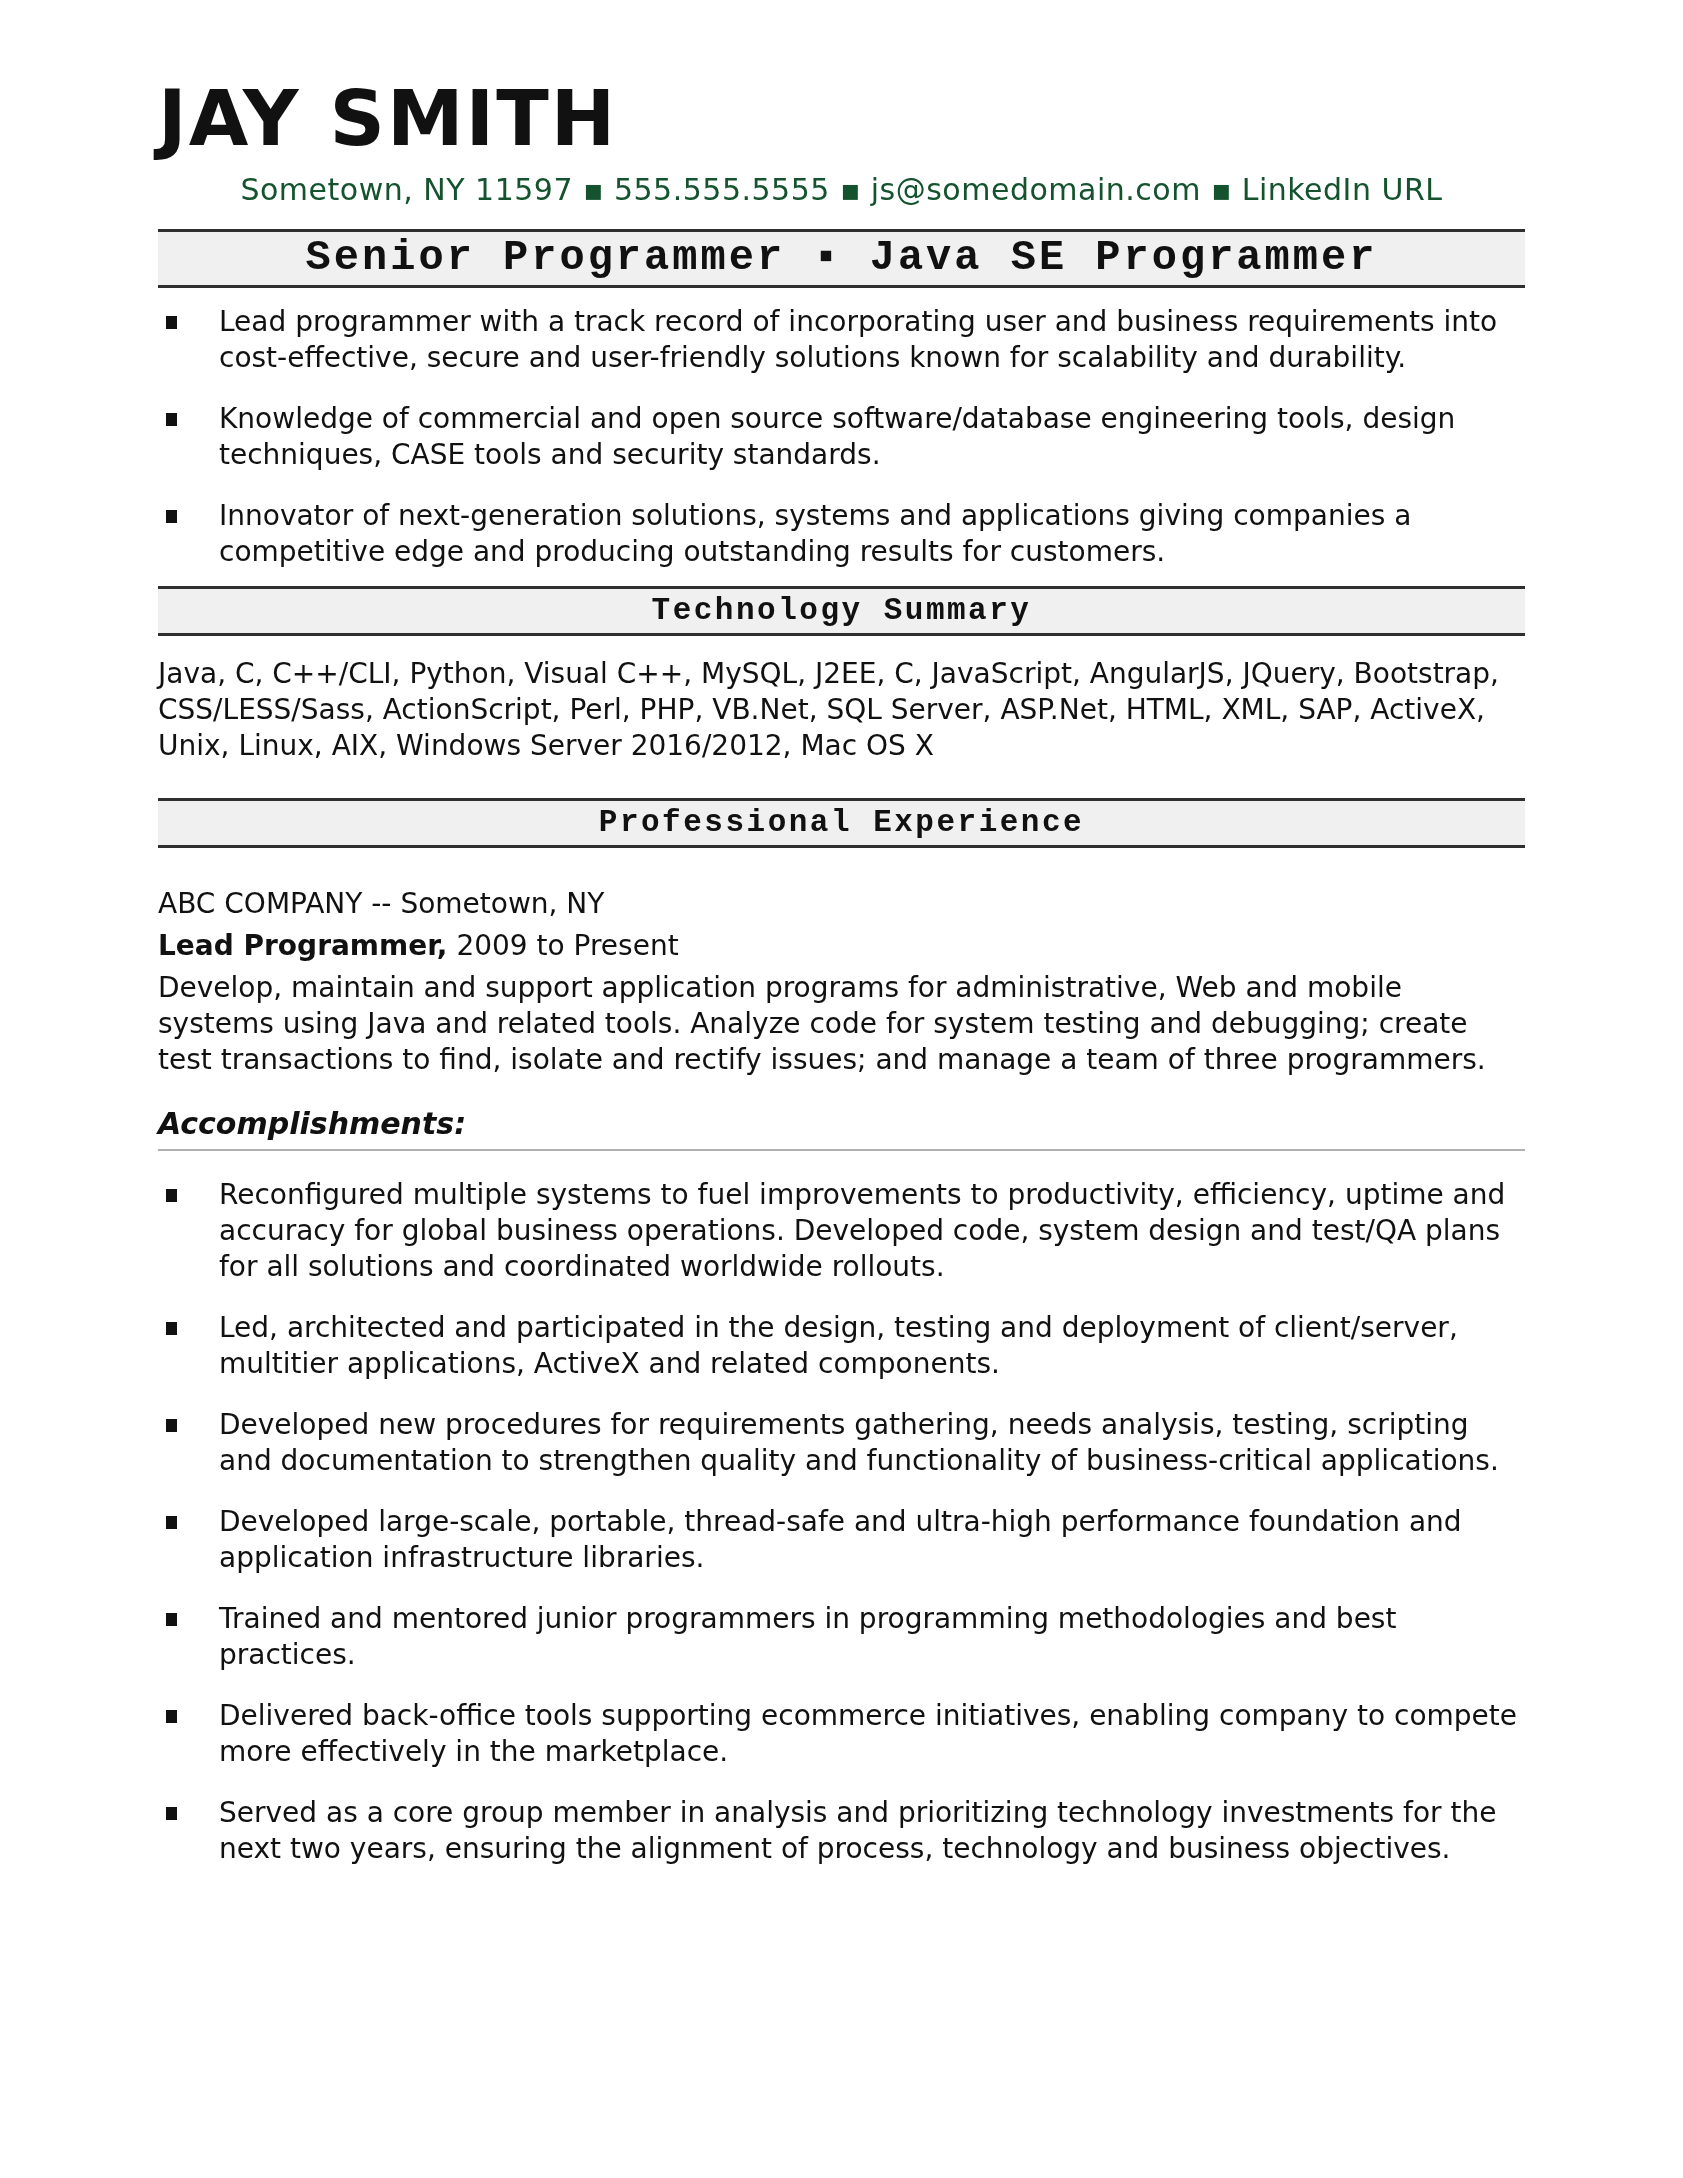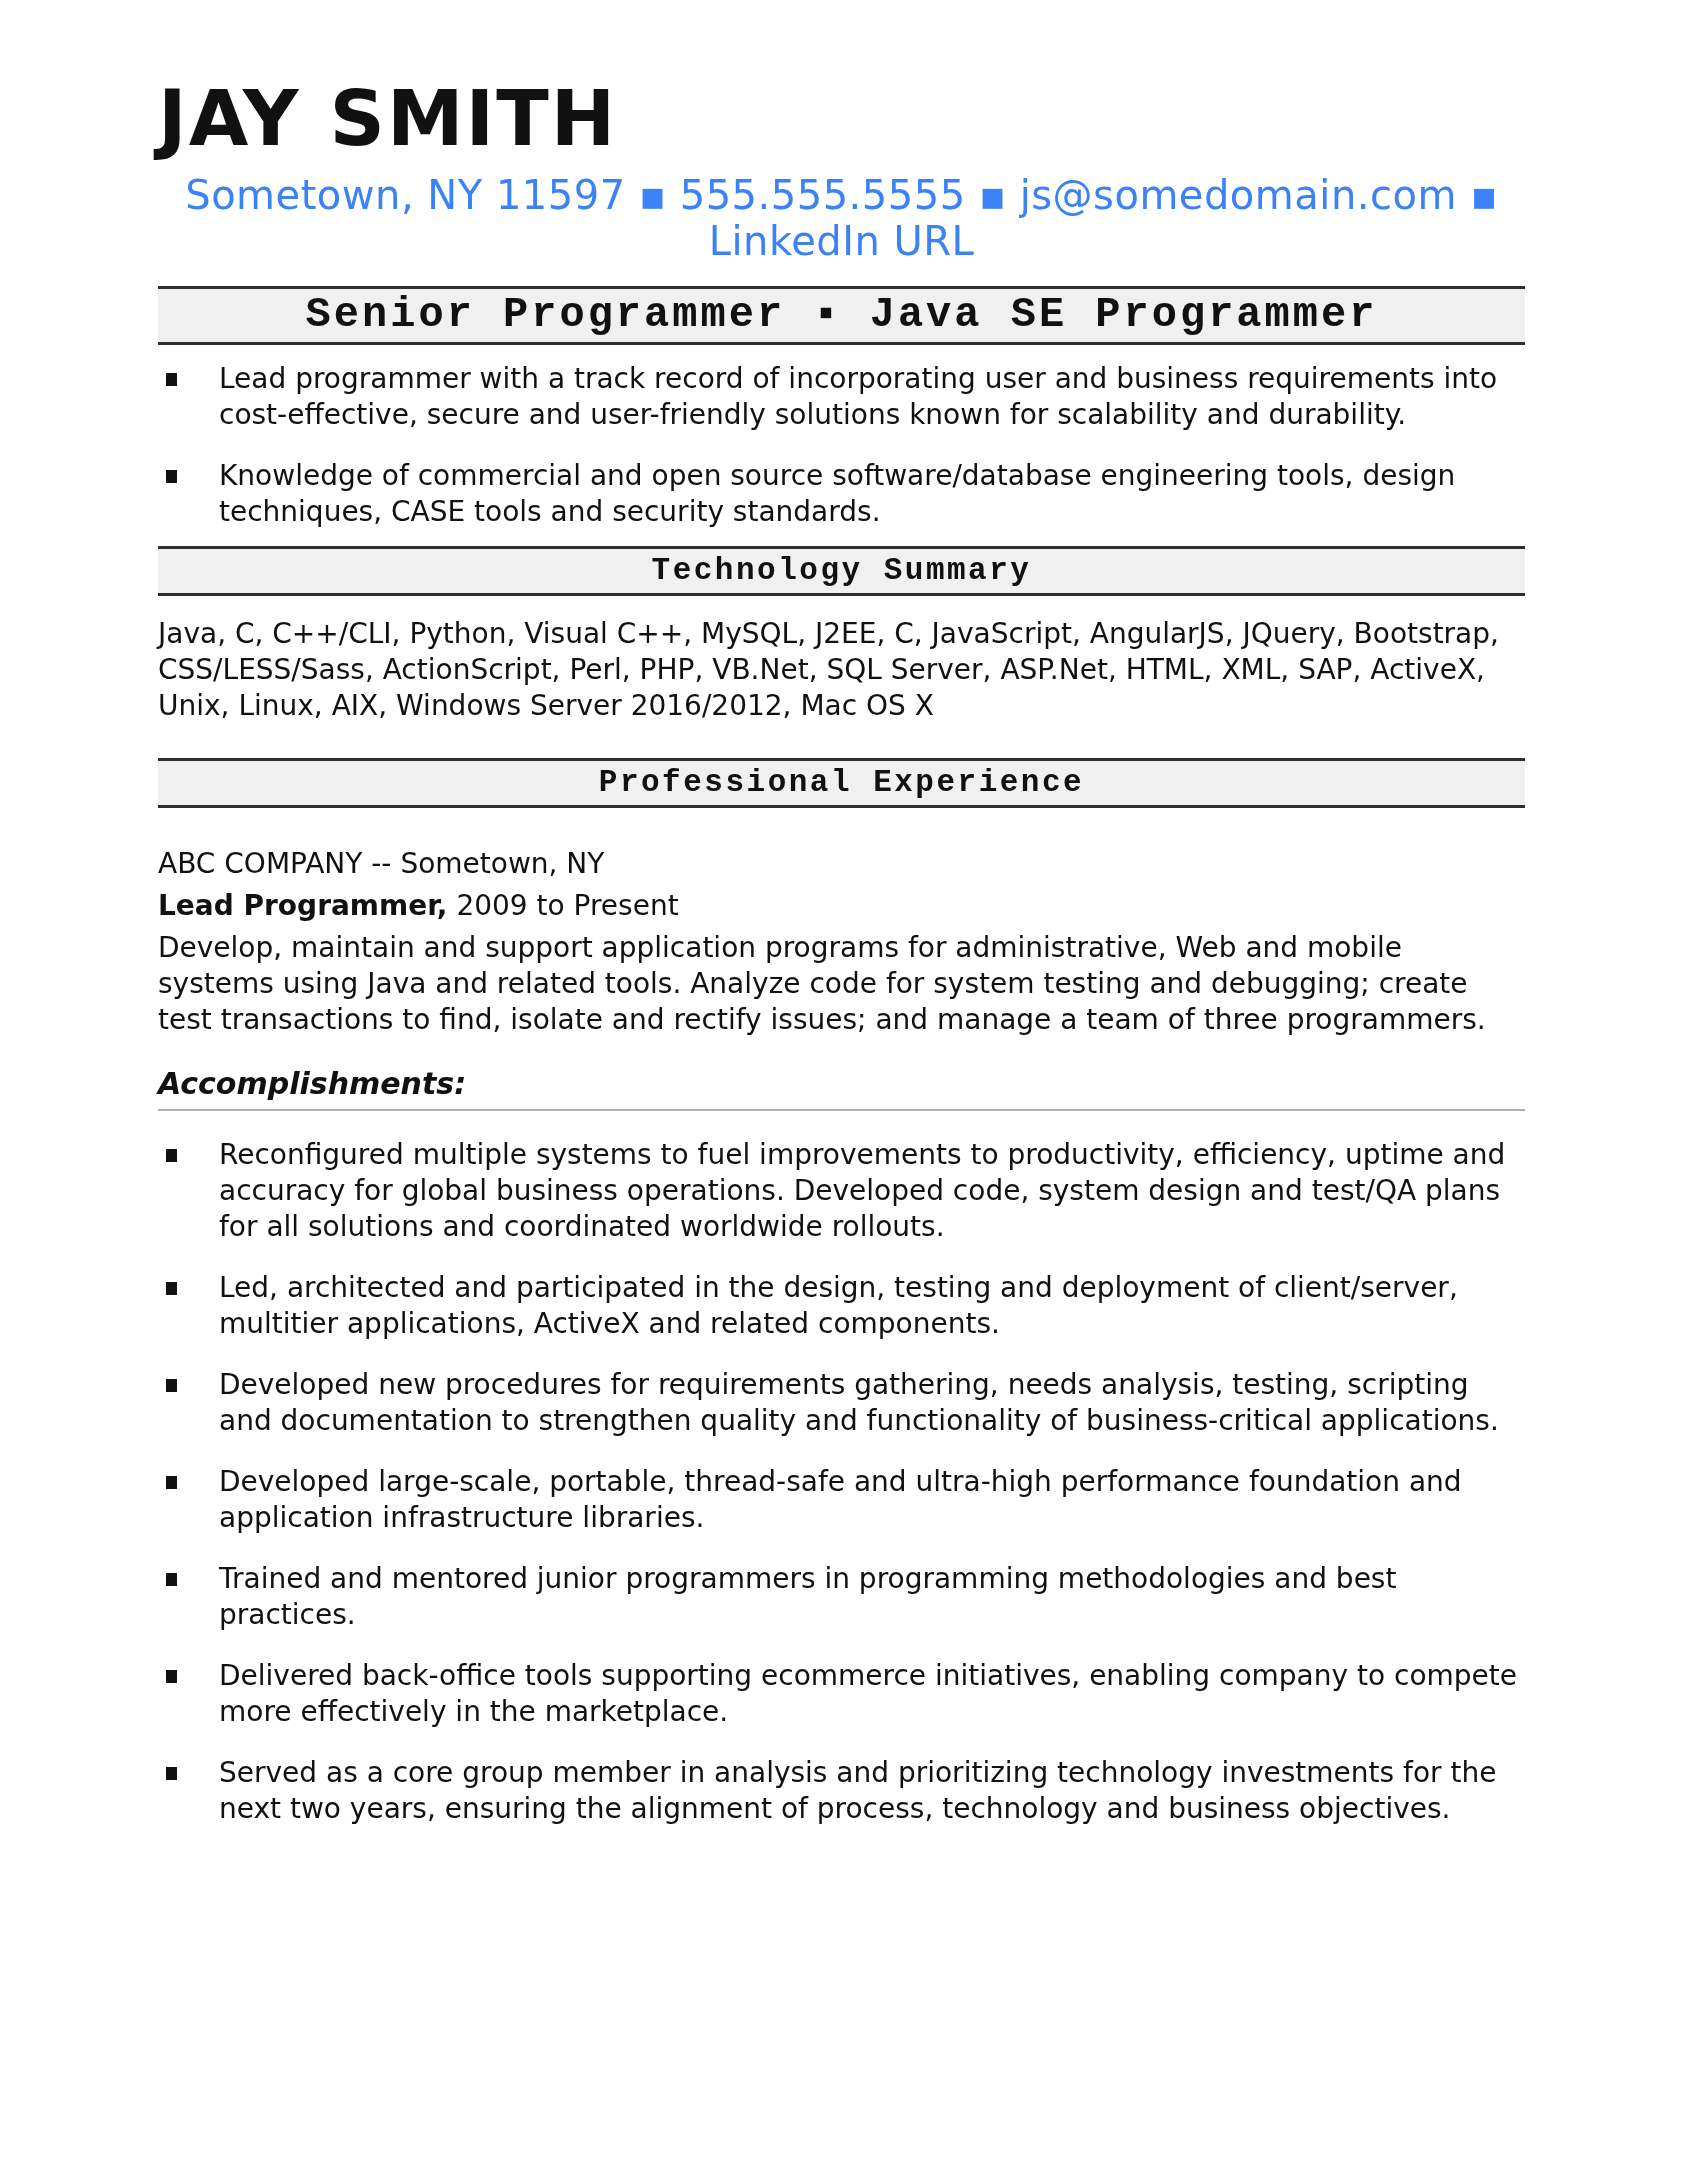--- a/index.html
+++ b/index.html
@@ -25,23 +25,23 @@
   .name {
     text-align: left;
     font-size: 77px;
     font-weight: bold;
     letter-spacing: 2px;
     line-height: 1.1;
     color: #111111;
   }
   .contact {
     text-align: center;
-    font-size: 40px;
+    font-size: 30px;
     margin-top: 10px;
-    color: #3b82f6;
+    color: #14532d;
     letter-spacing: 0.5px;
   }
 
   
   .banner {
     background: #f0f0f0;
     border-top: 3px solid #2f2f2f;
     border-bottom: 3px solid #2f2f2f;
     text-align: center;
     font-weight: bold;
@@ -129,20 +129,24 @@
 
     <div class="bullet-list">
       <div class="bullet-row">
         <span class="sq"></span>
         <span class="bullet-text">Lead programmer with a track record of incorporating user and business requirements into cost-effective, secure and user-friendly solutions known for scalability and durability.</span>
       </div>
       <div class="bullet-row">
         <span class="sq"></span>
         <span class="bullet-text">Knowledge of commercial and open source software/database engineering tools, design techniques, CASE tools and security standards.</span>
       </div>
+      <div class="bullet-row">
+        <span class="sq"></span>
+        <span class="bullet-text">Innovator of next-generation solutions, systems and applications giving companies a competitive edge and producing outstanding results for customers.</span>
+      </div>
     </div>
 
     <div class="banner section-banner tech-banner">Technology Summary</div>
     <div class="tech-body">Java, C, C++/CLI, Python, Visual C++, MySQL, J2EE, C, JavaScript, AngularJS, JQuery, Bootstrap, CSS/LESS/Sass, ActionScript, Perl, PHP, VB.Net, SQL Server, ASP.Net, HTML, XML, SAP, ActiveX, Unix, Linux, AIX, Windows Server 2016/2012, Mac OS X</div>
 
     <div class="banner section-banner exp-banner">Professional Experience</div>
 
     <div class="company-line">ABC COMPANY -- Sometown, NY</div>
     <div class="role-line">
       <span class="role-title">Lead Programmer,</span><span> 2009 to Present</span>

